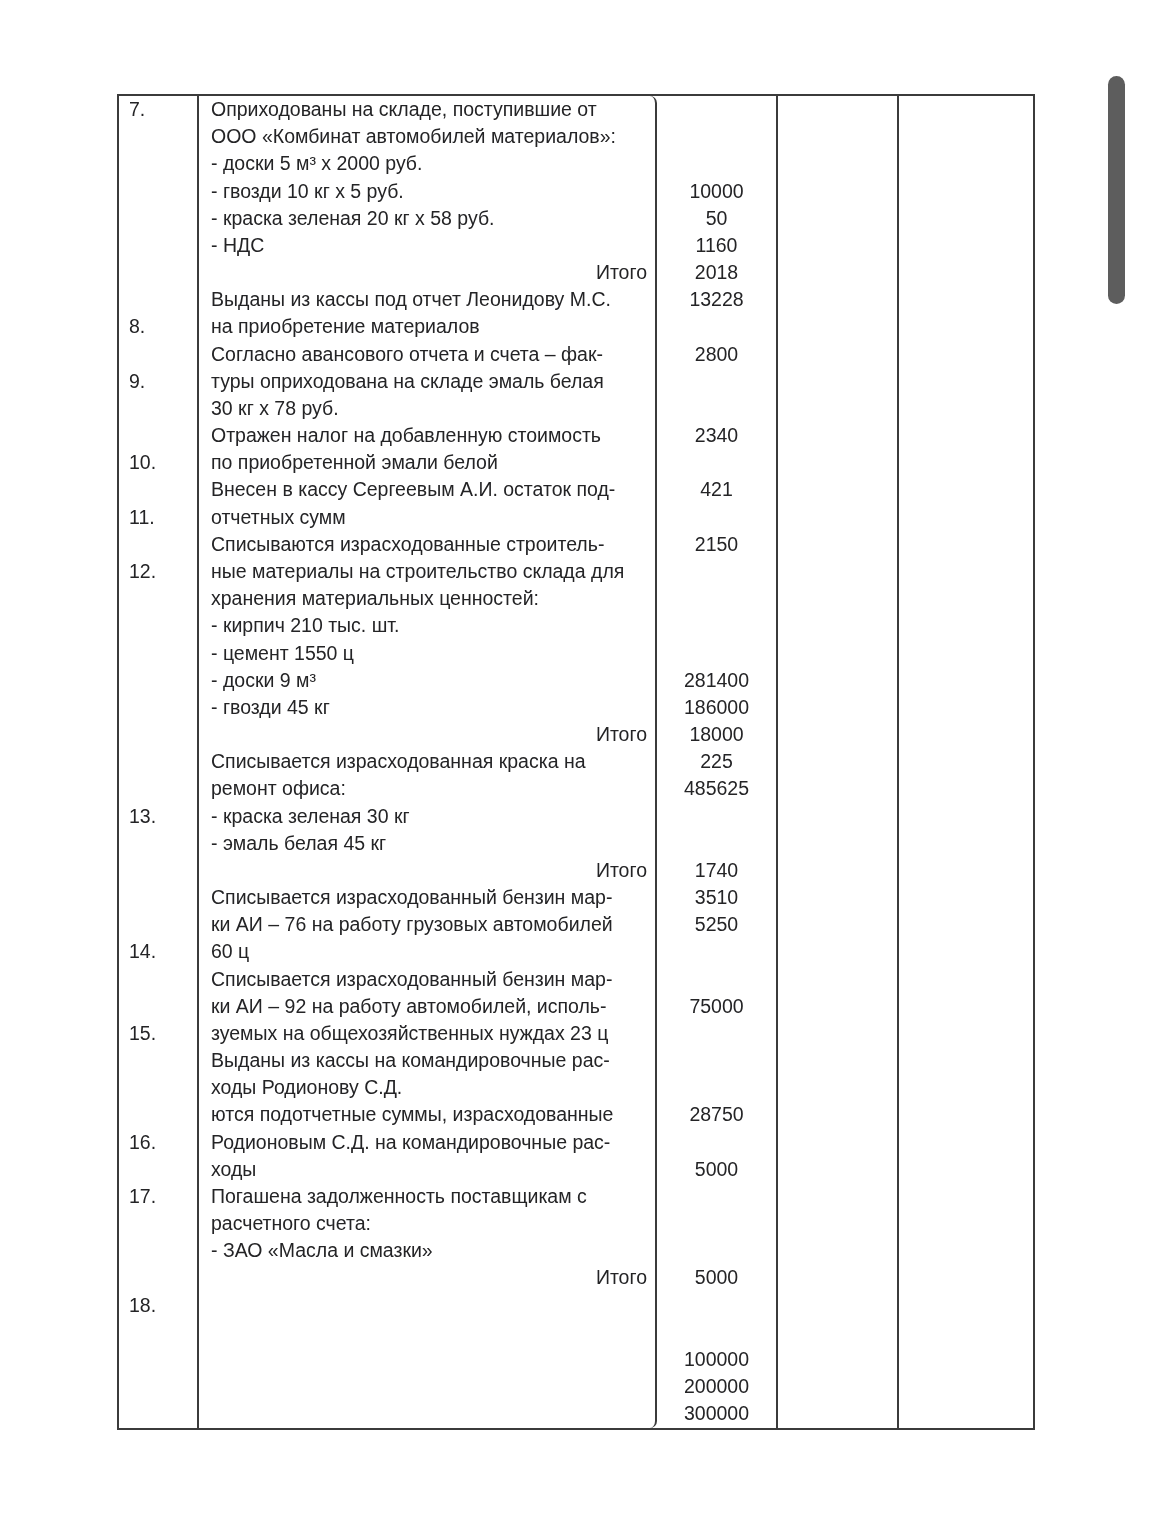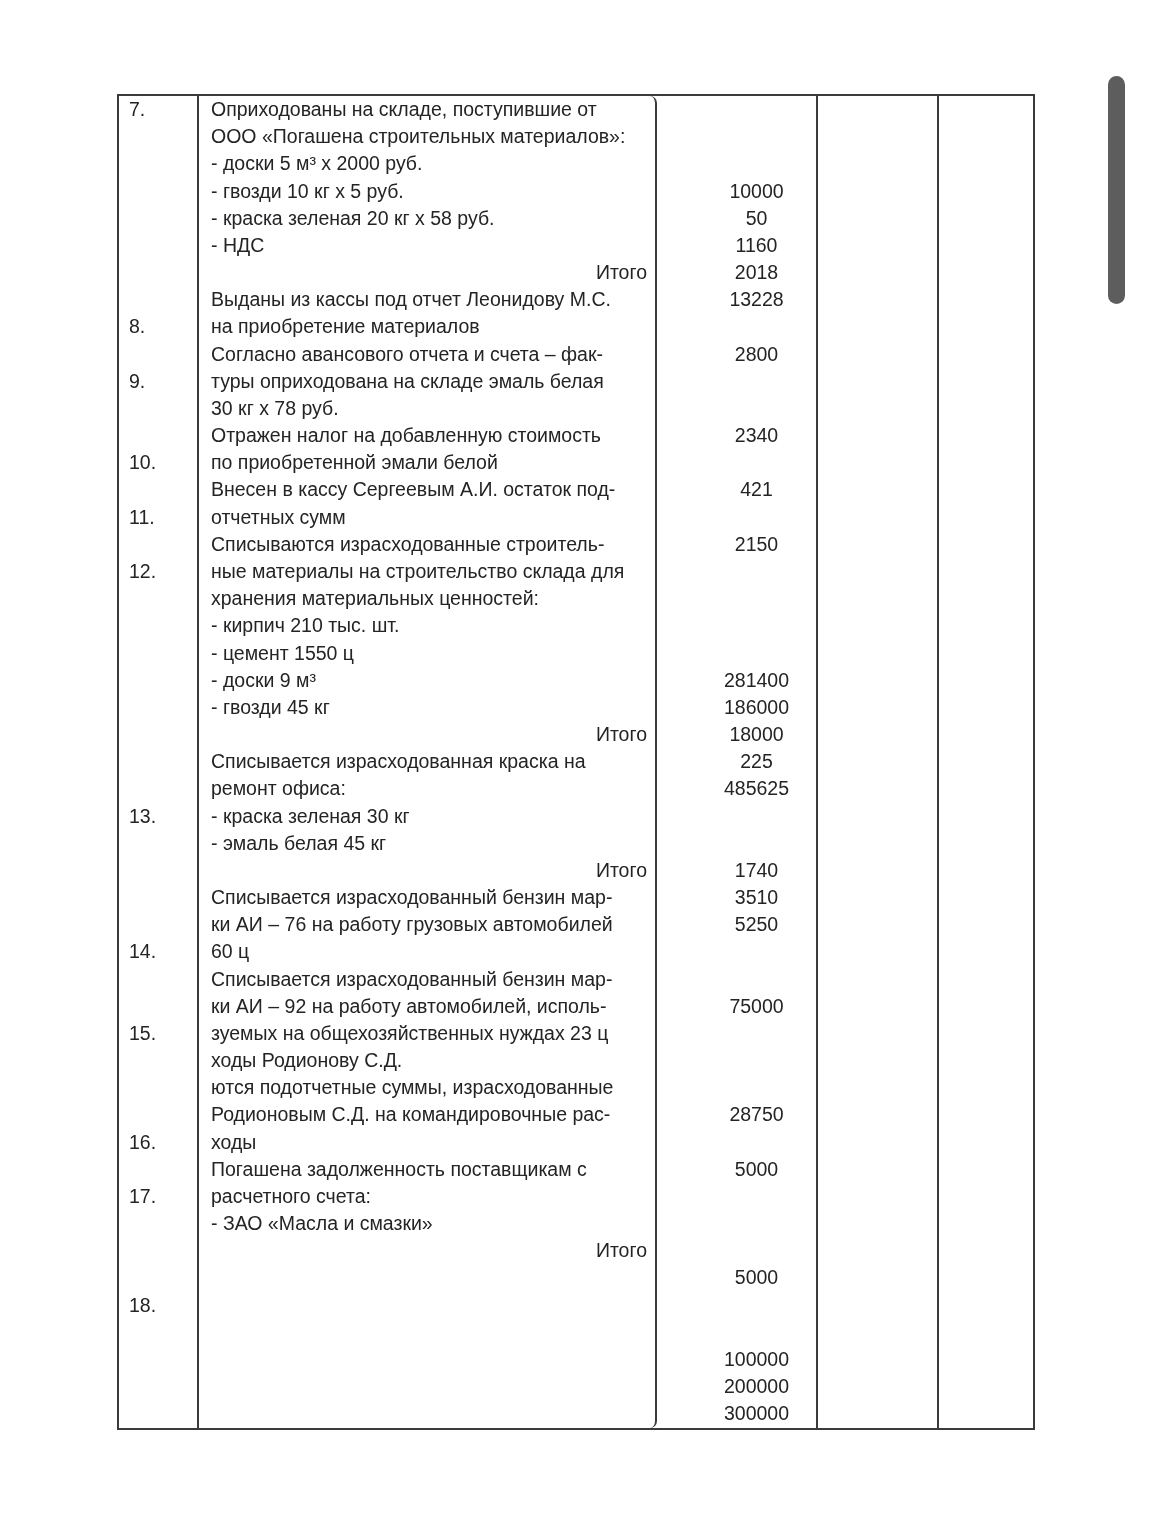--- a/index.html
+++ b/index.html
@@ -37,21 +37,21 @@
     flex-direction: row;
     font-size: 19.5px;
   }
   .col {
     box-sizing: border-box;
     height: 100%;
     overflow: hidden;
   }
   .col-num    { width: 80px;  border-right: 2px solid #3b3b3b; }
   .col-desc   { width: 458px; border-right: 2px solid #3b3b3b; border-radius: 7px; }
-  .col-amount { width: 121px; border-right: 2px solid #3b3b3b; margin-left: 40px; }
+  .col-amount { width: 121px; border-right: 2px solid #3b3b3b; }
   .col-debit  { width: 121px; border-right: 2px solid #3b3b3b; }
   .col-credit { flex: 1; }
   .line {
     height: 27.18px;
     display: flex;
     align-items: center;
     white-space: nowrap;
   }
   .col-num .line    { padding-left: 10px; }
   .col-desc .line   { padding-left: 12px; padding-right: 8px; }
@@ -112,21 +112,21 @@
         <div class="line"></div>
         <div class="line"></div>
         <div class="line">18.</div>
         <div class="line"></div>
         <div class="line"></div>
         <div class="line"></div>
         <div class="line"></div>
       </div>
     <div class="col col-desc" id="col-desc">
         <div class="line">Оприходованы на складе, поступившие от</div>
-        <div class="line">ООО «Погашена строительных материалов»:</div>
+        <div class="line">ООО «Комбинат автомобилей материалов»:</div>
         <div class="line">- доски 5 м³ х 2000 руб.</div>
         <div class="line">- гвозди 10 кг х 5 руб.</div>
         <div class="line">- краска зеленая 20 кг х 58 руб.</div>
         <div class="line">- НДС</div>
         <div class="line right">Итого</div>
         <div class="line">Выданы из кассы под отчет Леонидову М.С.</div>
         <div class="line">на приобретение материалов</div>
         <div class="line">Согласно авансового отчета и счета – фак-</div>
         <div class="line">туры оприходована на складе эмаль белая</div>
         <div class="line">30 кг х 78 руб.</div>
@@ -146,20 +146,21 @@
         <div class="line">ремонт офиса:</div>
         <div class="line">- краска зеленая 30 кг</div>
         <div class="line">- эмаль белая 45 кг</div>
         <div class="line right">Итого</div>
         <div class="line">Списывается израсходованный бензин мар-</div>
         <div class="line">ки АИ – 76 на работу грузовых автомобилей</div>
         <div class="line">60 ц</div>
         <div class="line">Списывается израсходованный бензин мар-</div>
         <div class="line">ки АИ – 92 на работу автомобилей, исполь-</div>
         <div class="line">зуемых на общехозяйственных нуждах 23 ц</div>
+        <div class="line">Выданы из кассы на командировочные рас-</div>
         <div class="line">ходы Родионову С.Д.</div>
         <div class="line">ются подотчетные суммы, израсходованные</div>
         <div class="line">Родионовым С.Д. на командировочные рас-</div>
         <div class="line">ходы</div>
         <div class="line">Погашена задолженность поставщикам с</div>
         <div class="line">расчетного счета:</div>
         <div class="line">- ЗАО «Масла и смазки»</div>
         <div class="line right">Итого</div>
         <div class="line"></div>
         <div class="line"></div>

